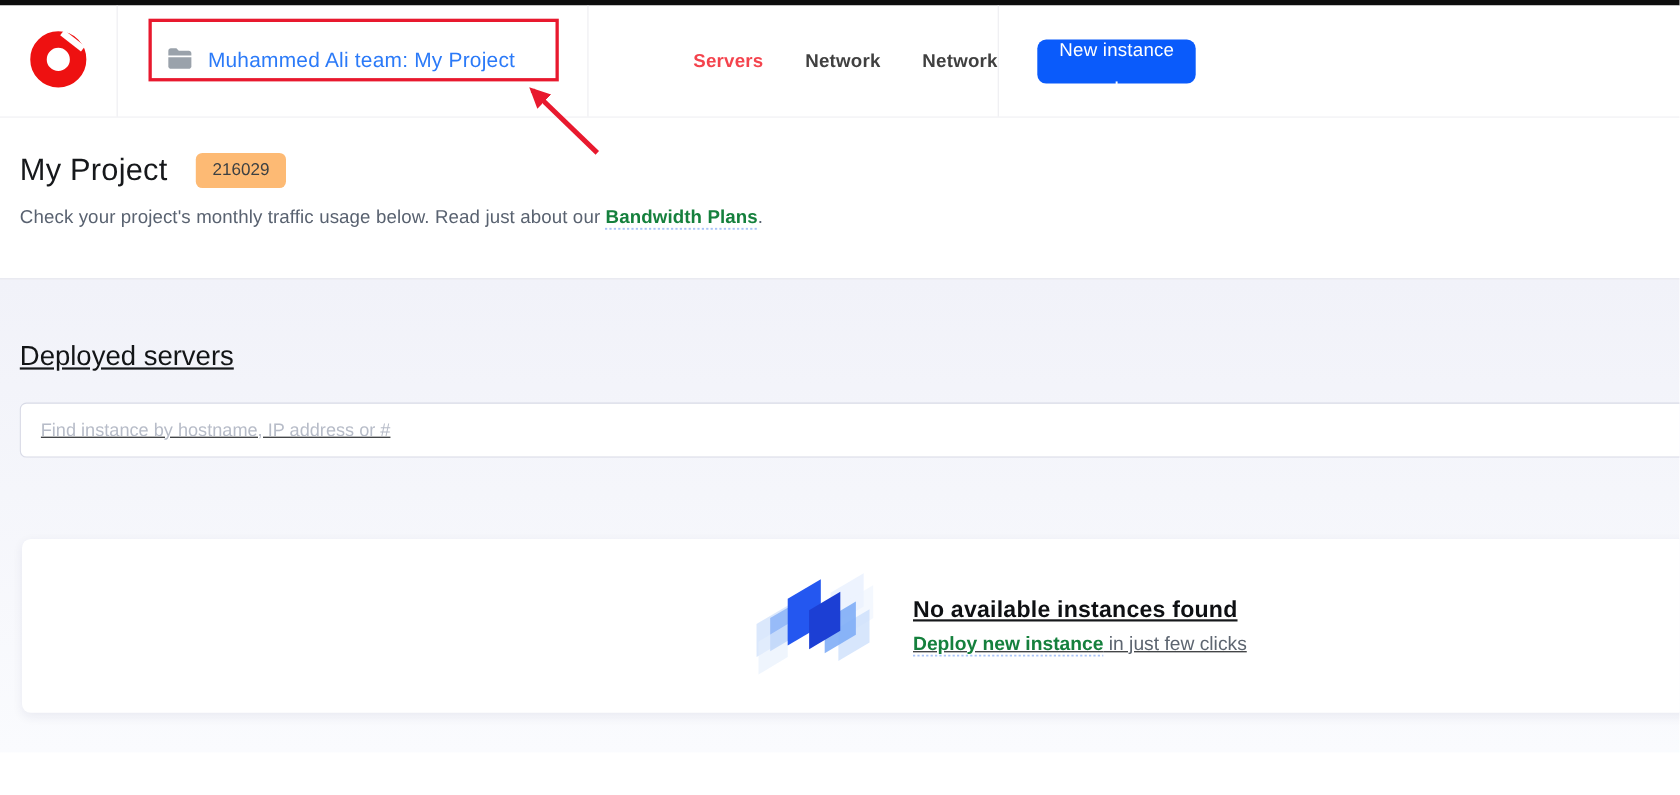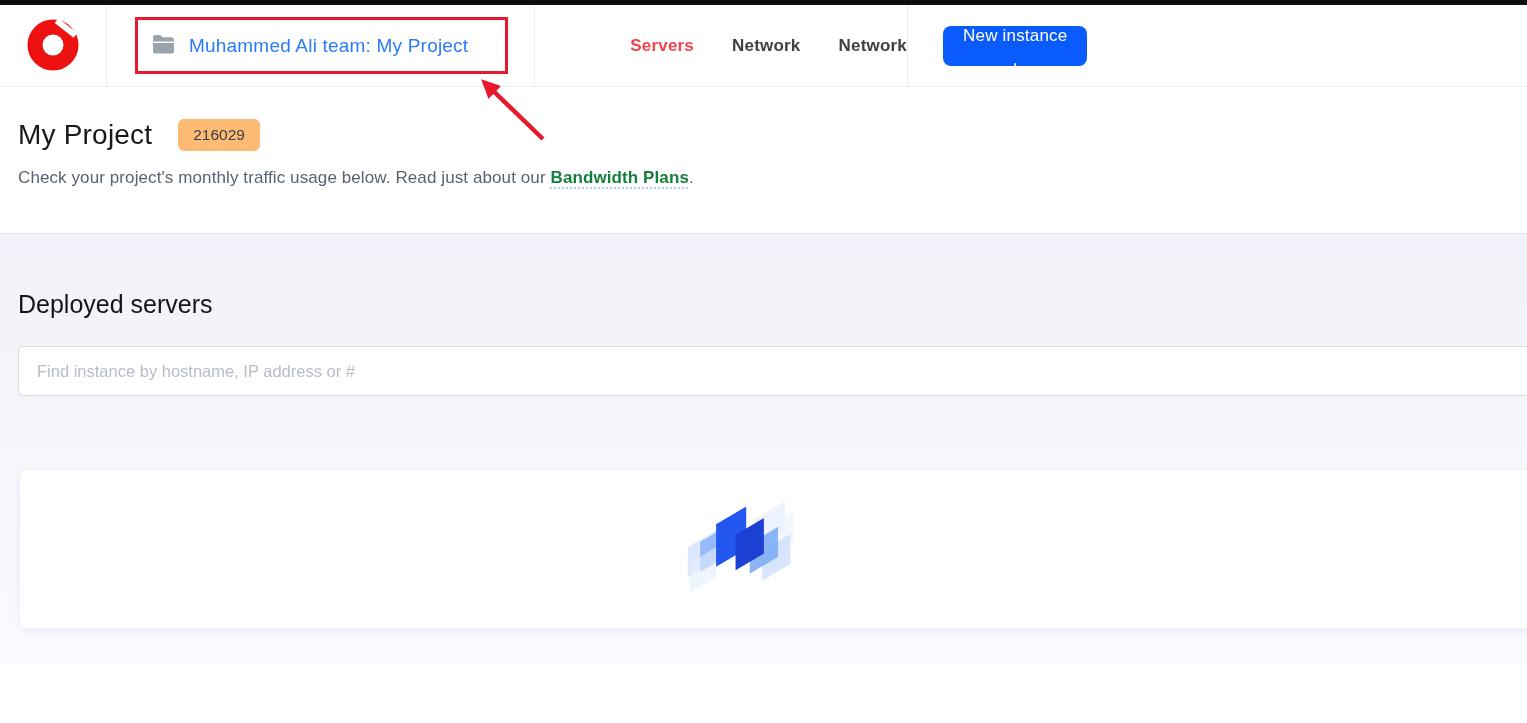--- a/index.html
+++ b/index.html
@@ -9,21 +9,21 @@
     background: #ffffff;
     position: relative;
     color: #16181b;
   }
 
   
   .top-strip { height: 5px; background: #0d0d0d; width: 100%; }
 
   
   header {
-    height: 82px; background: #fff; display: flex; align-items: stretch;
+    height: 102px; background: #fff; display: flex; align-items: stretch;
     border-bottom: 1px solid #ececf0;
   }
   .logo-box {
     width: 107px; display: flex; align-items: center; justify-content: center;
     border-right: 1px solid #ededf1; cursor: pointer;
   }
   .project-area {
     width: 428px; display: flex; align-items: center;
     border-right: 1px solid #ededf1;
   }
@@ -61,20 +61,21 @@
   .subtitle { margin-top: 17px; font-size: 17px; color: #596270; letter-spacing: .1px; }
   .subtitle a, .cta-link {
     color: #15803d; font-weight: 700; text-decoration: underline dotted;
     text-decoration-color: #a9c4f7; text-underline-offset: 5px; cursor: pointer;
   }
 
   
   .content {
     height: 431px; border-top: 1px solid #e0e1eb; overflow: hidden;
     background: linear-gradient(180deg, #f1f2f9 0%, #f5f6fb 45%, #fafbfe 100%);
+    text-decoration: underline;
   }
   .section-heading { font-size: 25px; font-weight: 500; color: #131517; margin: 56px 0 0 18px; }
   .search-input {
     display: block; margin: 27px -14px 0 18px; width: calc(100% - 4px);
     height: 50px; background: #fff; border: 1px solid #d8dae6; border-radius: 6px;
     padding: 0 18px; font-size: 16.5px; color: #33383f; font-family: inherit; outline: none;
   }
   .search-input::placeholder { color: #b7bcc8; }
 
   .empty-card {
@@ -155,20 +156,24 @@
         <path d="M92 28 L122 10 L122 44 L92 62 Z" fill="#ecf3fe" opacity="0.6"></path>
         <path d="M2 50 L36 30 L36 64 L2 84 Z" fill="#cfe0fb" opacity="0.75"></path>
         <path d="M16 44 L50 24 L50 58 L16 78 Z" fill="#8fb6f7" opacity="0.9"></path>
         <path d="M4 68 L34 50 L34 84 L4 102 Z" fill="#e4eefc" opacity="0.6"></path>
         <path d="M86 54 L118 35 L118 69 L86 88 Z" fill="#c6dcfb" opacity="0.7"></path>
         <path d="M72 46 L104 27 L104 61 L72 80 Z" fill="#7fadf6" opacity="0.9"></path>
         <path d="M34 24 L68 4 L68 52 L34 72 Z" fill="#2457f0"></path>
         <path d="M56 36 L88 17 L88 57 L56 76 Z" fill="#1c3fd4"></path>
       </svg>
     </div>
+    <div class="empty-text">
+      <div class="empty-title">No available instances found</div>
+      <div class="empty-line"><a class="cta-link">Deploy new instance</a><span> in just few clicks</span></div>
+    </div>
   </div>
 </section>
 
 <div class="annotation-box"></div>
 <svg class="annotation-arrow" width="100" height="82" viewBox="0 0 100 82">
   <defs>
     <marker id="ah" markerUnits="userSpaceOnUse" markerWidth="22" markerHeight="20" refX="15" refY="9" orient="auto">
       <path d="M0,0 L19,9 L0,18 Z" fill="#e8192e"></path>
     </marker>
   </defs>

